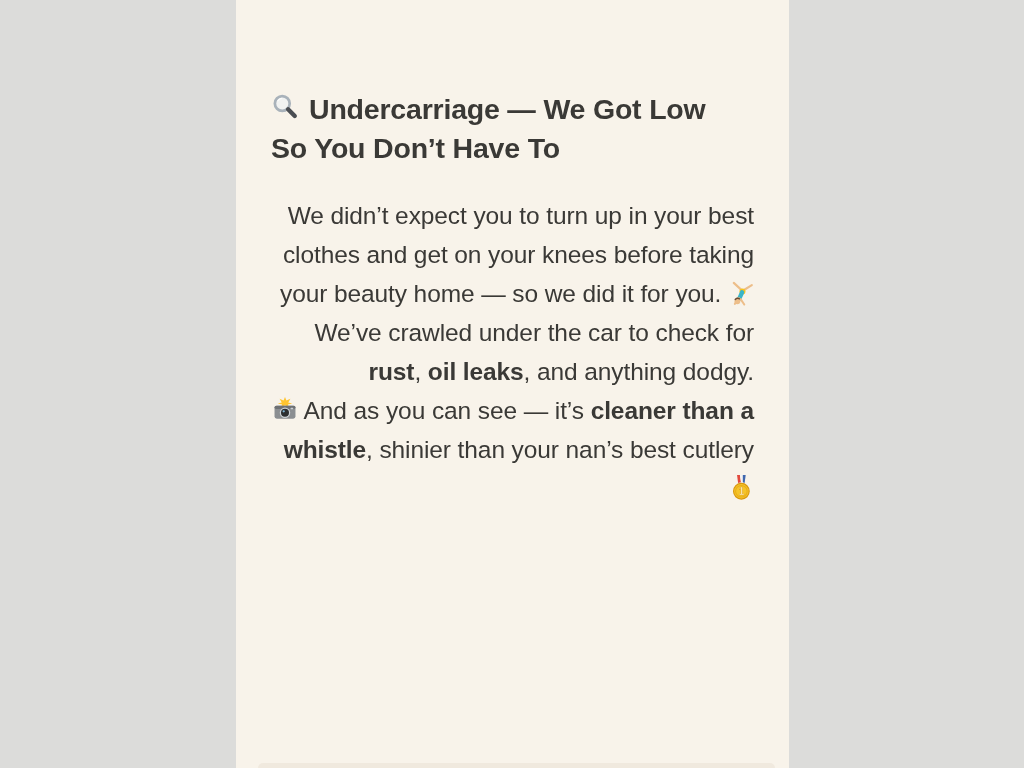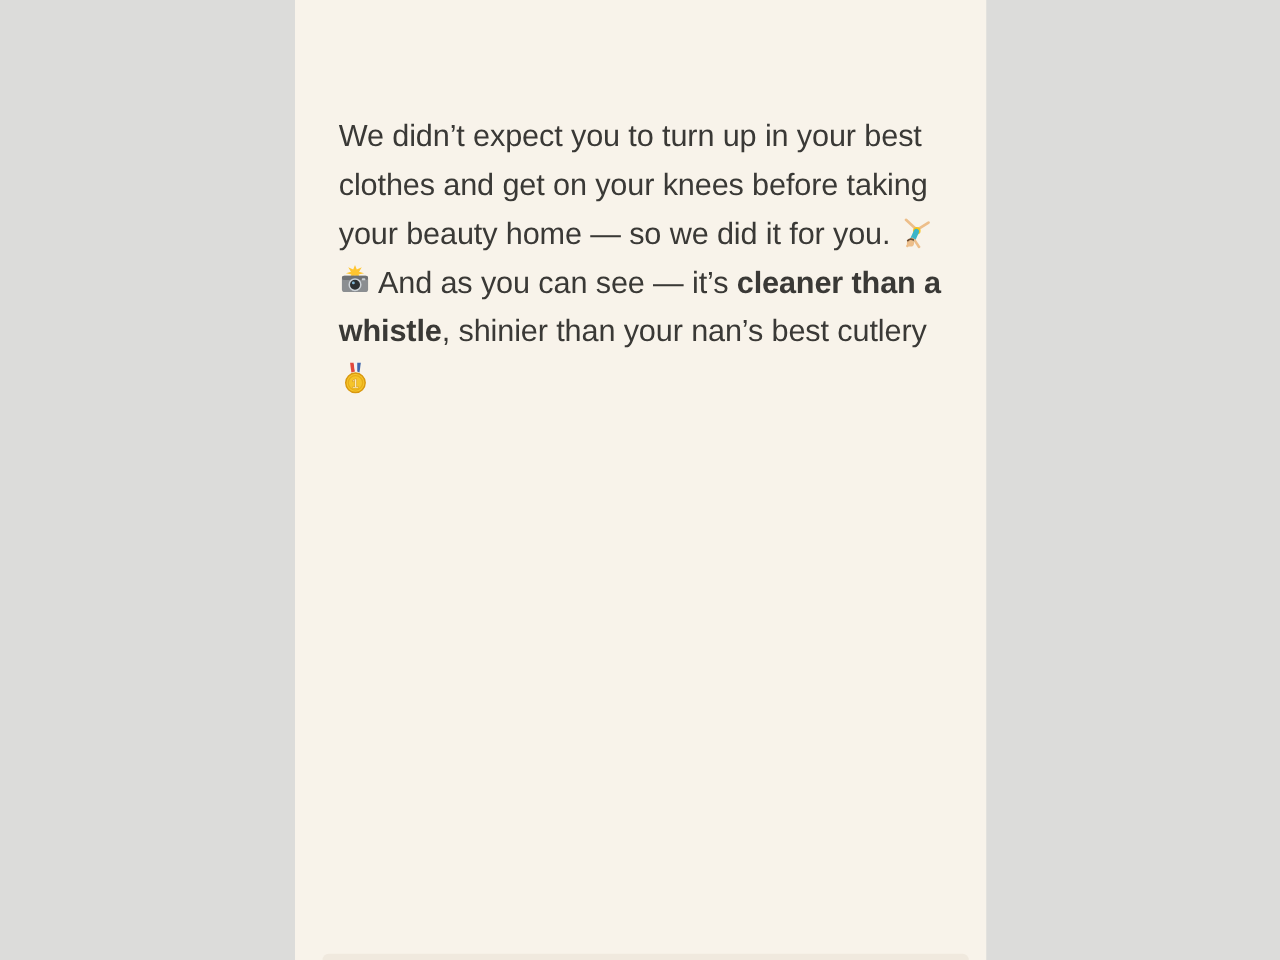--- a/index.html
+++ b/index.html
@@ -35,49 +35,56 @@
     max-width:464px;
     letter-spacing:-0.2px;
     color:var(--text);
   }
   .body-text p.line{
     margin:0;
     font-size:24.5px;
     line-height:39px;
     max-width:484px;
     letter-spacing:-0.1px;
+    text-align:right;
   }
   .b{font-weight:700;}
   .i{font-style:italic;}
   .emoji{display:inline-block;vertical-align:-0.17em;}
   .emoji-h{width:29px;height:29px;margin-right:9px;vertical-align:-0.12em;}
   .emoji-b{width:26px;height:26px;}
   .bottom-peek{
     position:absolute;left:22px;right:14px;bottom:0;height:5px;
     background:var(--edge);
     border-radius:6px 6px 0 0;
   }
 </style>
 </head>
 <body>
 
 <div class="stage">
   <div class="card">
     <div class="content">
+      <h1><span id="heading-icon-slot"><svg class="emoji emoji-h" viewBox="0 0 36 36" xmlns="http://www.w3.org/2000/svg">
+    <circle cx="14" cy="13" r="9.2" fill="#e9f2f7" fill-opacity="0.5" stroke="#a9b2ba" stroke-width="3.4"></circle>
+    <path d="M8.6 9.5 a7 7 0 0 1 4.5-2.8" stroke="#ffffff" stroke-width="1.8" fill="none" stroke-linecap="round" opacity="0.8"></path>
+    <line x1="21.2" y1="20.2" x2="29.5" y2="28.6" stroke="#4a4d52" stroke-width="5.4" stroke-linecap="round"></line>
+  </svg></span><span>Undercarriage — We Got Low So You Don’t Have To</span></h1>
       <div class="body-text" id="paragraphs">
           <p class="line"><span>We didn’t expect you to turn up in your best clothes and get on your knees before taking your beauty home — so we did it for you. </span><svg class="emoji emoji-b" viewBox="0 0 36 36" xmlns="http://www.w3.org/2000/svg">
     <path d="M20 15 L8 4" stroke="#edbe8a" stroke-width="3" fill="none" stroke-linecap="round"></path>
     <path d="M21 14.5 L33 7" stroke="#edbe8a" stroke-width="3" fill="none" stroke-linecap="round"></path>
     <circle cx="20" cy="16" r="4.2" fill="#f6c41f"></circle>
     <path d="M19.5 17 L15.5 26" stroke="#3ab5c9" stroke-width="6" fill="none" stroke-linecap="round"></path>
     <path d="M15 25 L9.5 33" stroke="#edbe8a" stroke-width="2.8" fill="none" stroke-linecap="round"></path>
     <path d="M17.5 26.5 L22.5 34" stroke="#edbe8a" stroke-width="2.8" fill="none" stroke-linecap="round"></path>
     <circle cx="13" cy="29.5" r="4" fill="#edbe8a"></circle>
     <path d="M10 27 a5 5 0 0 1 6-1" stroke="#6b4a2f" stroke-width="2" fill="none" stroke-linecap="round"></path>
   </svg></p>
+          <p class="line"><span>We’ve crawled under the car to check for </span><span class="b">rust</span><span>, </span><span class="b">oil leaks</span><span>, and anything dodgy.</span></p>
           <p class="line"><svg class="emoji emoji-b" viewBox="0 0 36 36" xmlns="http://www.w3.org/2000/svg">
     <polygon points="18,0 20,5 25.5,2.5 22.5,7.5 28,9 22,10.5 24,16 18,11.5 12,16 14,10.5 8,9 13.5,7.5 10.5,2.5 16,5" fill="#ffc530"></polygon>
     <rect x="3.5" y="12" width="29" height="18" rx="3.2" fill="#8b8e91"></rect>
     <rect x="3.5" y="12" width="29" height="4.5" rx="2.2" fill="#6e7174"></rect>
     <circle cx="18" cy="21.8" r="6.4" fill="#2c2f31" stroke="#ccd2d7" stroke-width="1.7"></circle>
     <circle cx="16.2" cy="19.8" r="1.6" fill="#7fb5d4"></circle>
     <rect x="25.5" y="14.8" width="4" height="2.2" rx="1" fill="#c9ced2"></rect>
   </svg><span> And as you can see — it’s </span><span class="b">cleaner than a whistle</span><span>, shinier than your nan’s best cutlery </span><svg class="emoji emoji-b" viewBox="0 0 36 36" xmlns="http://www.w3.org/2000/svg">
     <polygon points="12.5,0 16.5,0 18,10 14,11" fill="#e2493d"></polygon>
     <polygon points="16.5,0 20.5,0 20.5,10 18,10" fill="#f3f3f3"></polygon>

